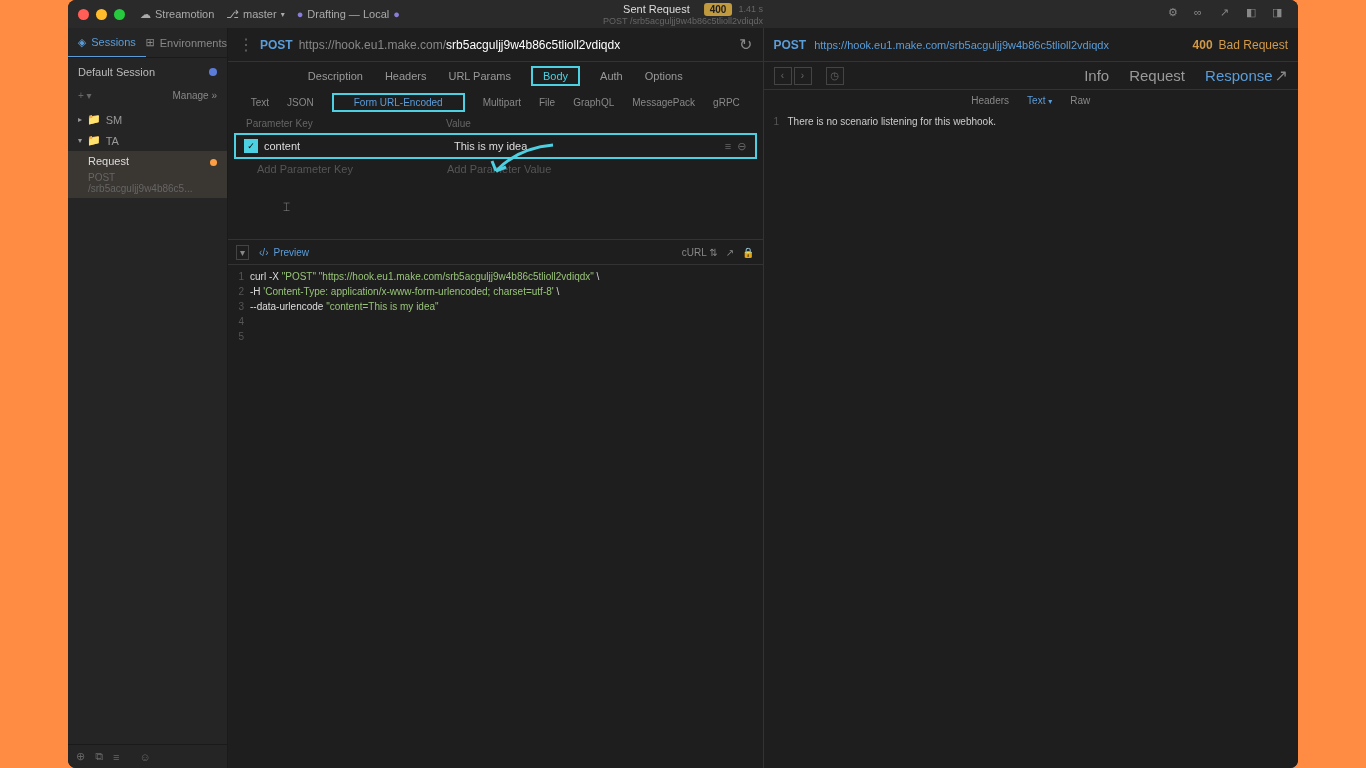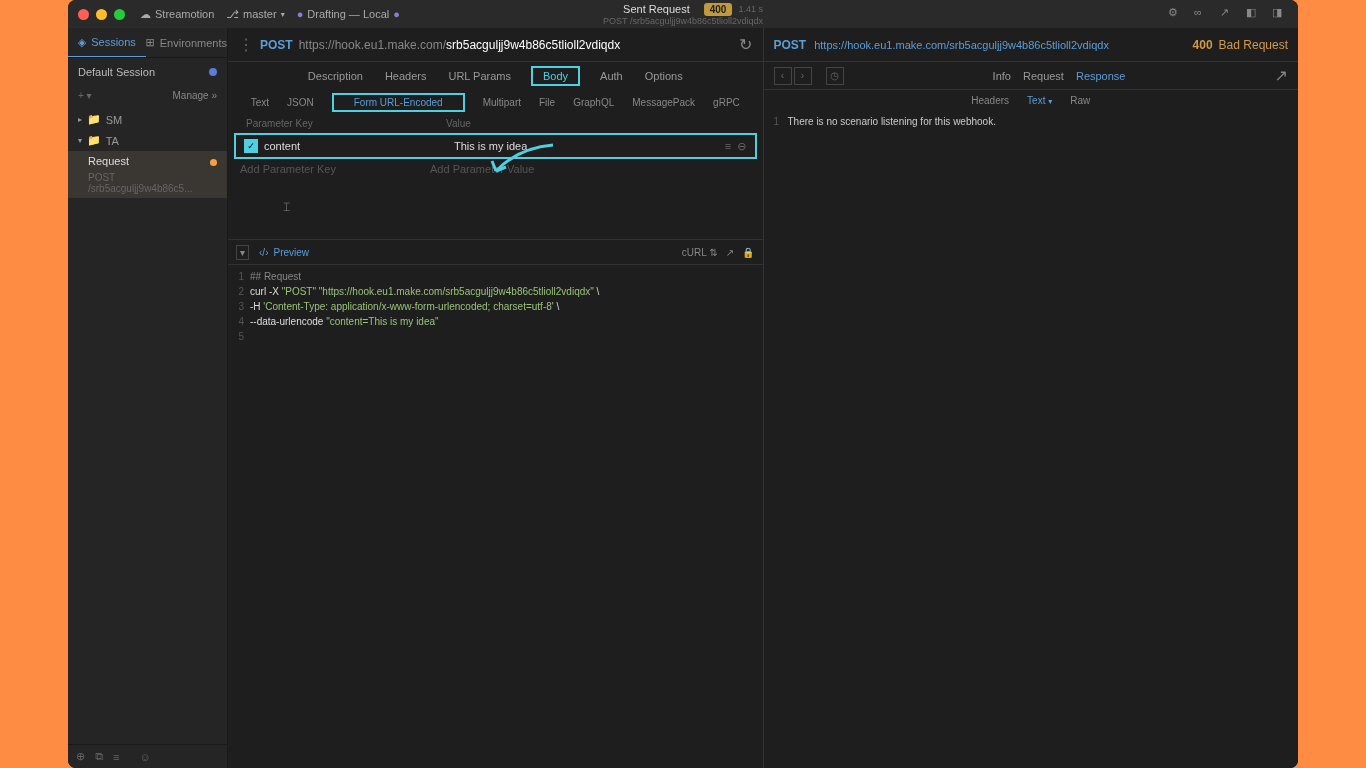--- a/index.html
+++ b/index.html
@@ -66,21 +66,21 @@
 .code-lines { flex: 1; line-height: 15px; }
 .code-lines .comment { color: #888; }
 .code-lines .str { color: #98c379; }
 .code-lines .curl { color: #ddd; }
 .right-urlbar { height: 34px; display: flex; align-items: center; padding: 0 10px; border-bottom: 1px solid #333; gap: 8px; }
 .resp-status { display: flex; gap: 6px; font-size: 12px; }
 .resp-400 { color: #d19a4a; font-weight: 600; }
 .resp-bad { color: #d19a4a; }
 .nav-arrows { display: flex; gap: 2px; padding: 4px 10px; align-items: center; border-bottom: 1px solid #333; height: 28px; }
 .nav-btn { width: 18px; height: 18px; display: flex; align-items: center; justify-content: center; color: #666; border: 1px solid #444; font-size: 10px; }
-.right-tabs1 { display: flex; justify-content: center; gap: 12px; font-size: 11px; color: #999; height: 24px; align-items: center; }
+.right-tabs1 { display: flex; justify-content: flex-end; gap: 20px; font-size: 15px; color: #999; height: 24px; align-items: center; }
 .right-tabs1 .active { color: #5b9dd9; }
 .right-tabs2 { display: flex; justify-content: center; gap: 18px; font-size: 10px; color: #888; height: 20px; align-items: center; }
 .right-tabs2 .active { color: #5b9dd9; }
 .response-body { padding: 6px 10px; font-family: 'Menlo', monospace; font-size: 10px; color: #ccc; display: flex; }
 .response-body .ln { color: #555; width: 14px; }
 .share-icon { margin-left: auto; color: #888; }
 .chev { font-size: 8px; }
 </style>
 </head>
 <body>
@@ -181,42 +181,41 @@
         </div>
         <div class="param-row highlighted">
           <span class="param-check">✓</span>
           <span class="param-key">content</span>
           <span class="param-val">This is my idea</span>
           <span class="param-icons">
               <span>≡</span>
               <span>⊖</span>
             </span>
         </div>
-        <div class="param-row" style="padding-left:12px">
+        <div class="param-row" style="padding-left:29px">
           <span class="param-key param-placeholder">Add Parameter Key</span>
           <span class="param-val param-placeholder">Add Parameter Value</span>
         </div>
         <span class="cursor-caret" style="position:absolute;left:55px;top:172px">⌶</span>
 
         <div class="code-toolbar">
           <span style="border:1px solid #444;padding:1px 3px">▾</span>
           <span class="preview">
               <span>‹/›</span> 
               <span>Preview</span>
             </span>
           <div class="right">
             <span><span>cURL</span> ⇅</span>
             <span>↗</span>
             <span>🔒</span>
           </div>
         </div>
         <div class="code-body">
           <div class="gutter">1<br>2<br>3<br>4<br>5</div>
           <div class="code-lines">
-            <div><span class="comment">## Request</span></div>
             <div><span class="curl">curl -X </span><span class="str">"POST"</span><span> </span><span class="str">"https://hook.eu1.make.com/srb5acguljj9w4b86c5tlioll2vdiqdx"</span><span class="curl"> \</span></div>
             <div><span class="curl">     -H </span><span class="str">'Content-Type: application/x-www-form-urlencoded; charset=utf-8'</span><span class="curl"> \</span></div>
             <div><span class="curl">     --data-urlencode </span><span class="str">"content=This is my idea"</span></div>
           </div>
         </div>
       </div>
 
       <div class="panel">
         <div class="right-urlbar">
           <span class="method-post">POST</span>

